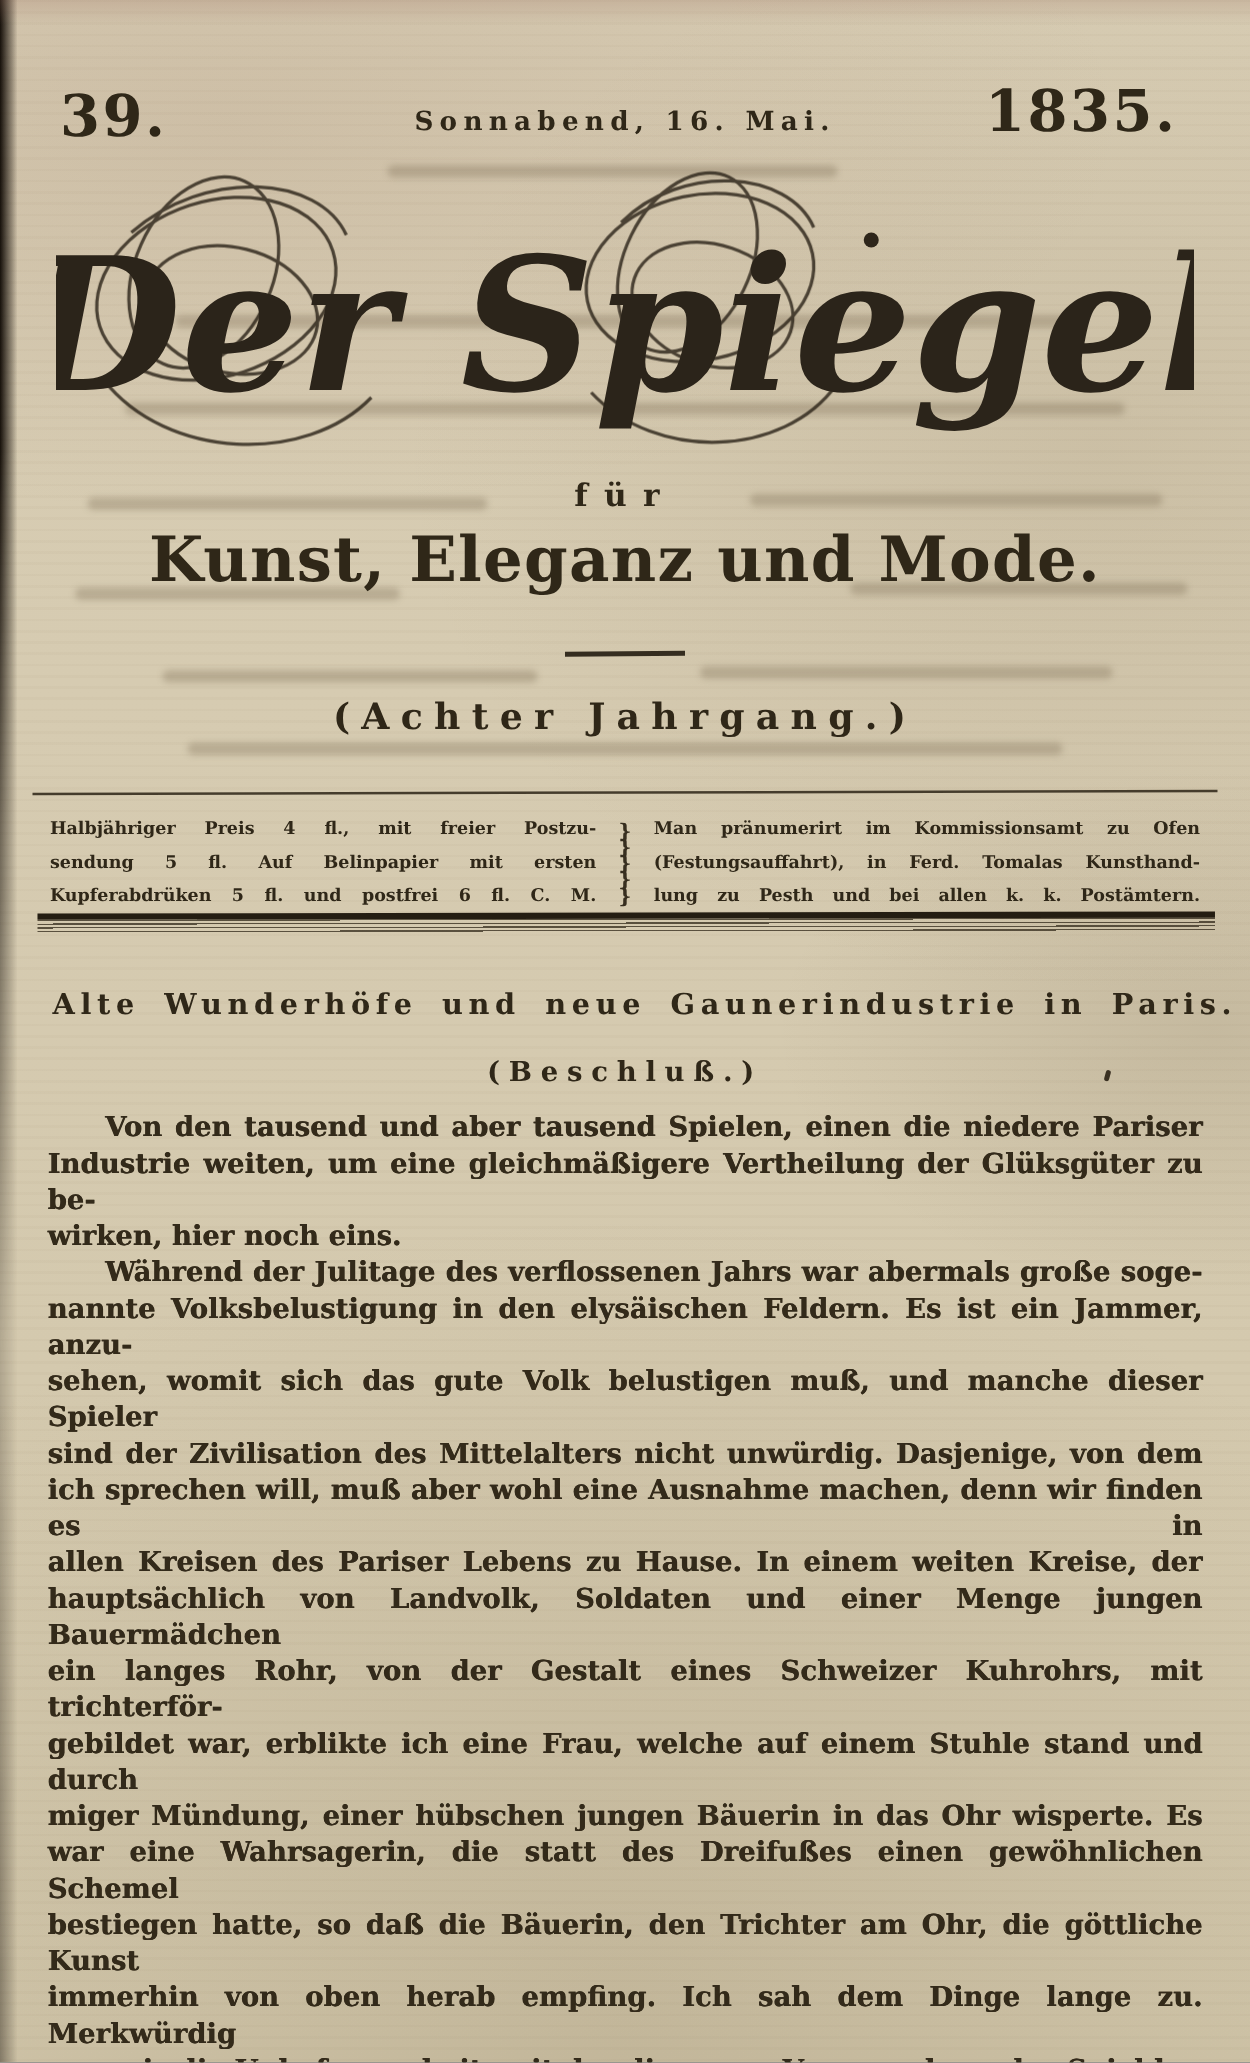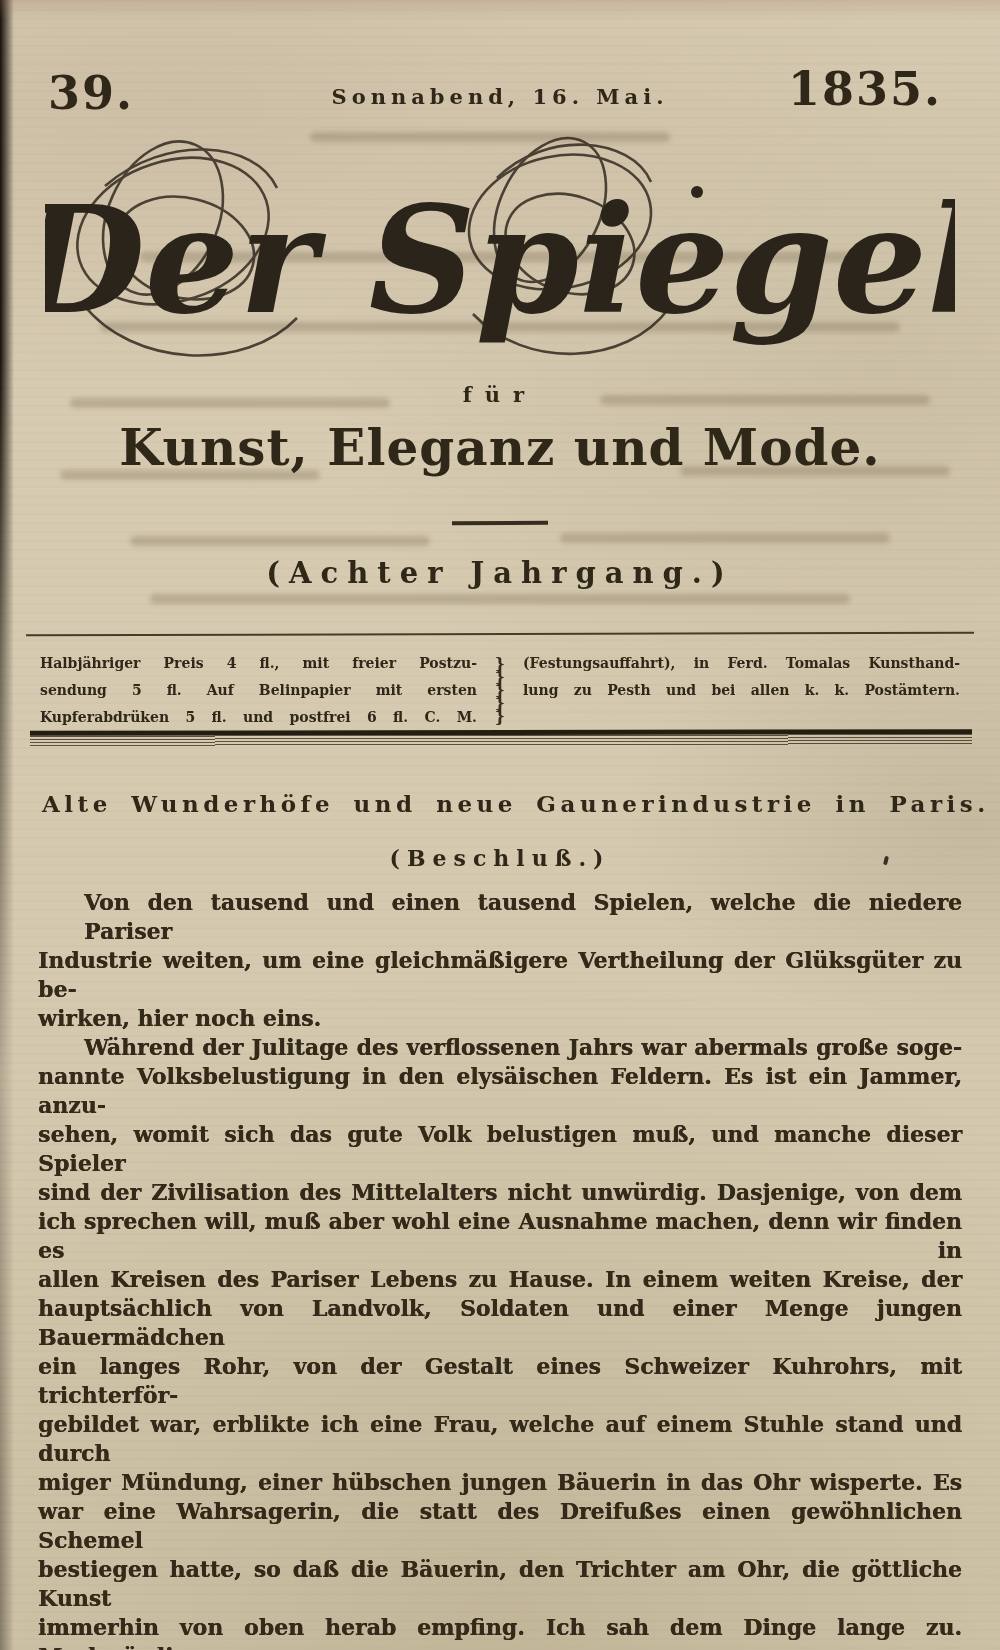--- a/index.html
+++ b/index.html
@@ -21,21 +21,21 @@
     -webkit-mask-image:linear-gradient(to bottom,#000 0 22%,rgba(0,0,0,.55) 40%,rgba(0,0,0,.18) 65%,rgba(0,0,0,.4) 100%);
     mask-image:linear-gradient(to bottom,#000 0 22%,rgba(0,0,0,.55) 40%,rgba(0,0,0,.18) 65%,rgba(0,0,0,.4) 100%);
   }
   .top-shade{position:absolute;left:0;top:0;width:100%;height:20px;background:linear-gradient(rgba(155,112,96,.22),transparent);}
   .ghost{position:absolute;height:10px;border-radius:5px;background:rgba(122,107,80,.32);filter:blur(2.6px);}
   .abs{position:absolute;}
   .issue{left:48px;top:66px;font-size:46px;font-weight:bold;letter-spacing:2px;}
   .dateline{left:0;top:84px;width:100%;text-align:center;font-size:21px;font-weight:bold;letter-spacing:5px;}
   .year{right:58px;top:62px;font-size:46px;font-weight:bold;letter-spacing:2px;}
   .masthead{left:45px;top:126px;width:910px;height:250px;}
-  .fuer{left:0;top:382px;width:100%;text-align:center;font-size:21px;font-weight:bold;letter-spacing:13px;}
+  .fuer{left:0;top:382px;width:100%;text-align:center;font-size:25px;font-weight:bold;letter-spacing:13px;}
   .subtitle{left:0;top:418px;width:100%;text-align:center;font-size:50px;font-weight:bold;letter-spacing:1px;}
   .divider-small{left:452px;top:521px;width:96px;border-top:4px solid #352d20;transform:rotate(-.4deg);}
   .volume{left:0;top:556px;width:100%;text-align:center;font-size:29px;font-weight:bold;letter-spacing:9px;}
   .rule-thin{left:26px;top:633px;width:948px;border-top:2px solid #453c2c;transform:rotate(-.15deg);}
   .notice{left:40px;top:650px;width:920px;display:flex;gap:10px;}
   .notice-col{flex:1;font-size:14px;font-weight:bold;line-height:27px;}
   .notice-col .n-line{text-align:justify;text-align-last:justify;}
   .brace-col{width:26px;display:flex;flex-direction:column;align-items:center;justify-content:center;
     font-size:16px;line-height:13px;font-weight:bold;color:#372e1f;}
   .rule-thick{left:30px;top:730px;width:942px;height:11px;border-top:5px solid #241d12;
@@ -104,34 +104,35 @@
         <div class="n-line">Kupferabdrüken 5 fl. und postfrei 6 fl. C. M.</div>
       </div>
     <div class="brace-col" id="notice-brace">
         <span>}</span>
         <span>}</span>
         <span>}</span>
         <span>}</span>
         <span>}</span>
       </div>
     <div class="notice-col" id="notice-right">
+        <div class="n-line">Man pränumerirt im Kommissionsamt zu Ofen</div>
         <div class="n-line">(Festungsauffahrt), in Ferd. Tomalas Kunsthand-</div>
         <div class="n-line">lung zu Pesth und bei allen k. k. Postämtern.</div>
       </div>
   </div>
 
   <div class="abs rule-thick"></div>
 
   <div class="abs article-title">Alte Wunderhöfe und neue Gaunerindustrie in Paris.</div>
   <div class="abs section-note">(Beschluß.)</div>
   <div class="abs speck"></div>
 
   <div class="abs body" id="article-body">
       <div class="para">
-        <div class="line first">Von den tausend und einen tausend Spielen, welche die niedere Pariser</div>
+        <div class="line first">Von den tausend und aber tausend Spielen, einen die niedere Pariser</div>
         <div class="line">Industrie weiten, um eine gleichmäßigere Vertheilung der Glüksgüter zu be-</div>
         <div class="line short">wirken, hier noch eins.</div>
       </div>
       <div class="para">
         <div class="line first">Während der Julitage des verflossenen Jahrs war abermals große soge-</div>
         <div class="line">nannte Volksbelustigung in den elysäischen Feldern. Es ist ein Jammer, anzu-</div>
         <div class="line">sehen, womit sich das gute Volk belustigen muß, und manche dieser Spieler</div>
         <div class="line">sind der Zivilisation des Mittelalters nicht unwürdig. Dasjenige, von dem</div>
         <div class="line">ich sprechen will, muß aber wohl eine Ausnahme machen, denn wir finden es in</div>
         <div class="line">allen Kreisen des Pariser Lebens zu Hause. In einem weiten Kreise, der</div>

